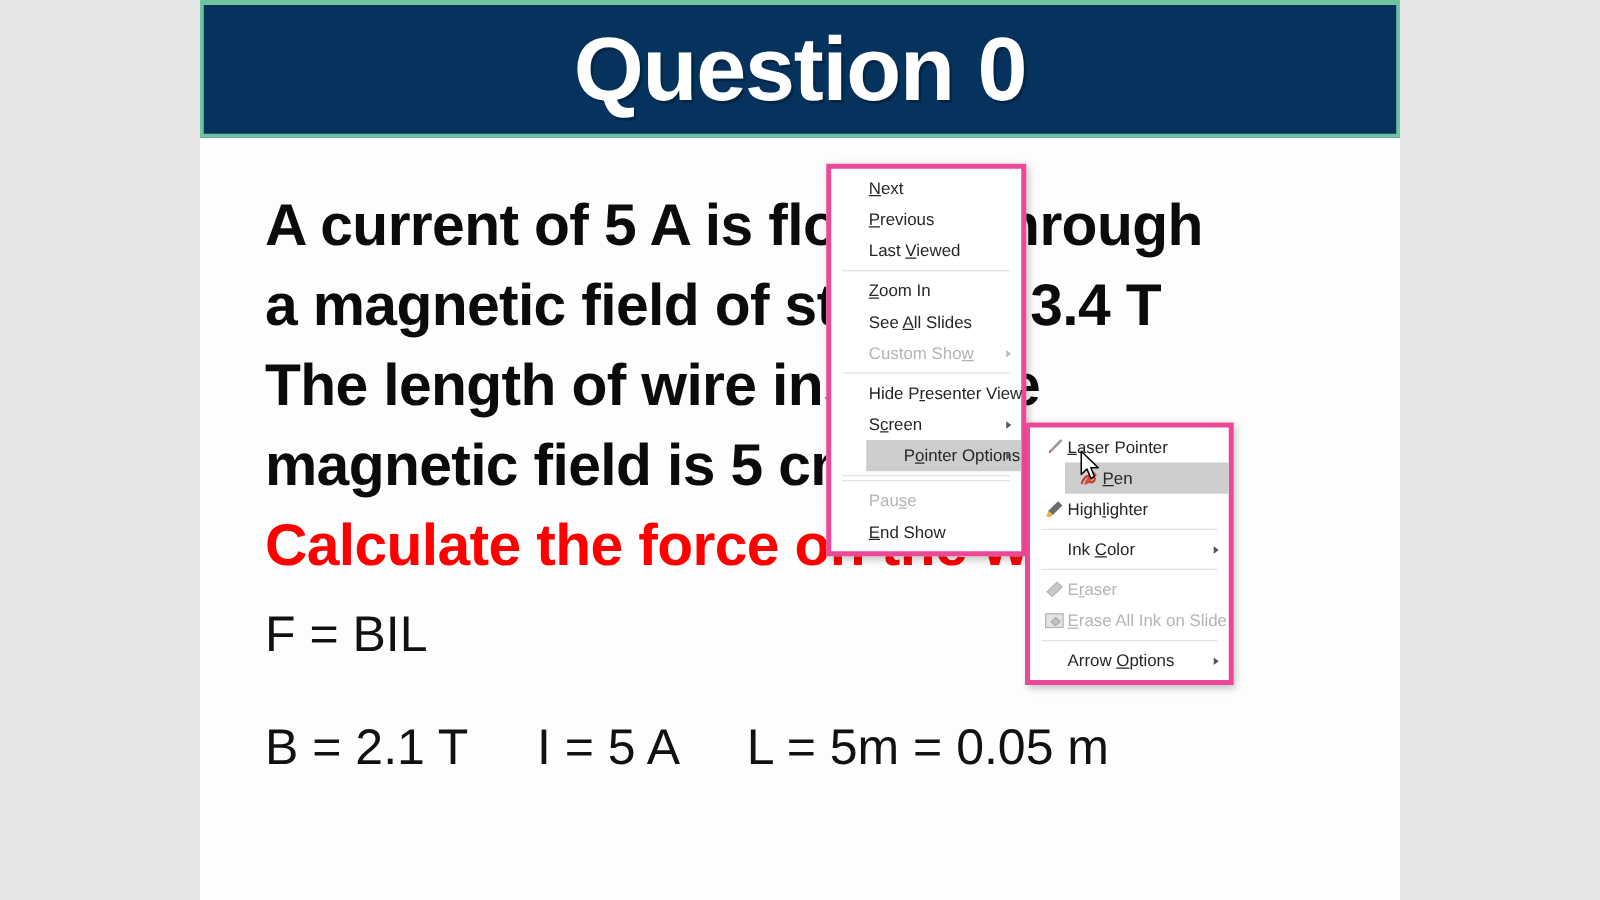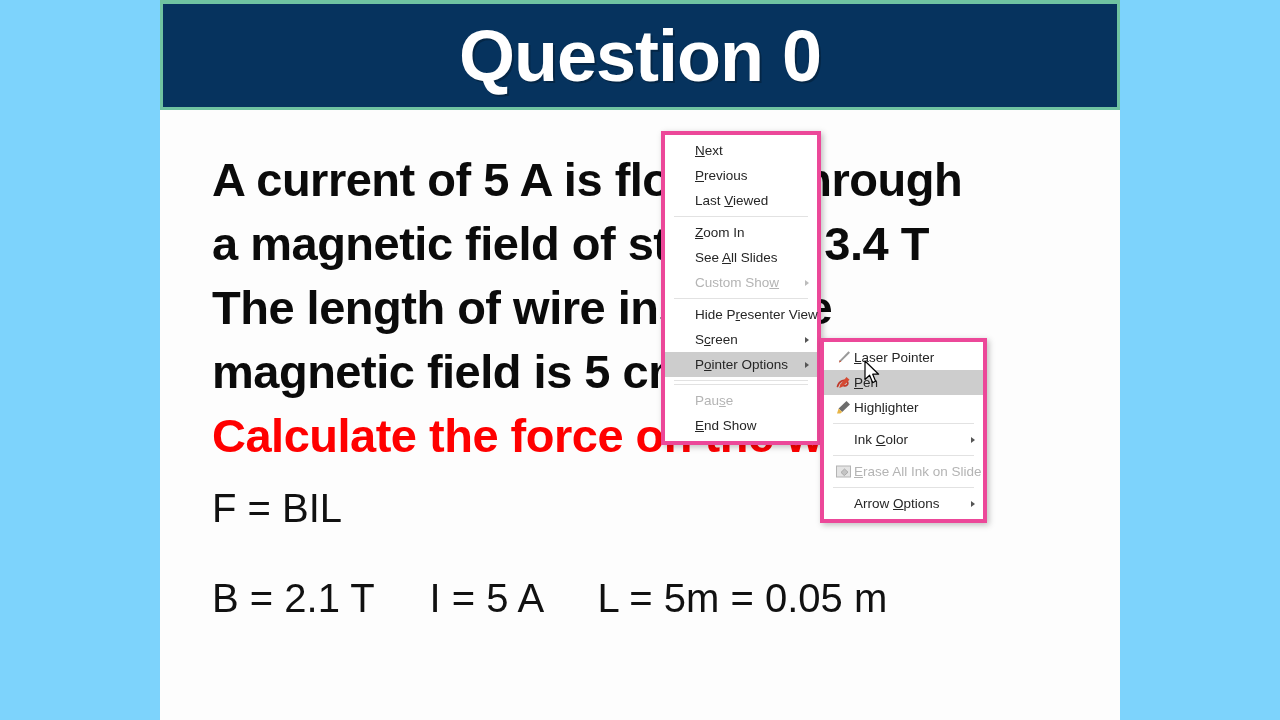--- a/index.html
+++ b/index.html
@@ -2,21 +2,21 @@
 <html><head>
 <meta charset="utf-8">
 <style>
   * { box-sizing: border-box; margin: 0; padding: 0; }
   html, body {
     width: 1280px; height: 720px;
     background: #000;
     font-family: "Liberation Sans", sans-serif;
     overflow: hidden;
   }
-  #root { position: relative; width: 1280px; height: 720px; background:#7dd3fc; }
+  #root { position: relative; width: 1280px; height: 720px; background:#e5e5e5; }
 
   
   .slide {
     position: absolute; left: 160px; top: 0px;
     width: 960px; height: 720px;
     background: #fdfdfd;
     overflow: hidden;
   }
   .slide-title-bar {
     position: absolute; left: 0px; top: 0px;
@@ -79,21 +79,21 @@
   .menu-item {
     position: relative;
     display: flex; align-items: center;
     height: 25px;
     padding-left: 30px;
     padding-right: 20px;
     white-space: nowrap;
     cursor: default;
   }
   #pointer-submenu .menu-item { height: 25px; }
-  .menu-item.highlight { background: #cdcdcd; }
+  .menu-item.highlight { background: #cdcdcd; margin-left: 28px; }
   .menu-item.disabled { color: #b4b4b4; }
   .menu-item .lbl { line-height: 1; }
   .menu-item .lbl u { text-decoration: underline; text-underline-offset: 1px; }
   .arrow {
     position: absolute; right: 8px; top: 50%;
     transform: translateY(-50%);
     width: 0; height: 0;
     border-left: 4px solid #555;
     border-top: 3.5px solid transparent;
     border-bottom: 3.5px solid transparent;
@@ -212,20 +212,28 @@
       </div>
       <div class="menu-sep"></div>
       <div class="menu-item">
         <span class="lbl">Ink <u>C</u>olor</span>
         <span class="arrow"></span>
       </div>
       <div class="menu-sep"></div>
       <div class="menu-item disabled">
         <span class="mi-icon">
           <svg width="17" height="17" viewBox="0 0 17 17">
+            <path d="M10.6 2.8 L14.6 6.6 L6.8 14.2 L2.6 10.4 Z" fill="#c9c9c9" stroke="#b4b4b4"></path>
+          </svg>
+        </span>
+        <span class="lbl">E<u>r</u>aser</span>
+      </div>
+      <div class="menu-item disabled">
+        <span class="mi-icon">
+          <svg width="17" height="17" viewBox="0 0 17 17">
             <rect x="1.5" y="3" width="14" height="11" fill="#e4e4e4" stroke="#b4b4b4"></rect>
             <path d="M9.5 6 L13 9.2 L9.3 12.6 L6 9.4 Z" fill="#c4c4c4" stroke="#aaa"></path>
           </svg>
         </span>
         <span class="lbl"><u>E</u>rase All Ink on Slide</span>
       </div>
       <div class="menu-sep"></div>
       <div class="menu-item">
         <span class="lbl">Arrow <u>O</u>ptions</span>
         <span class="arrow"></span>

